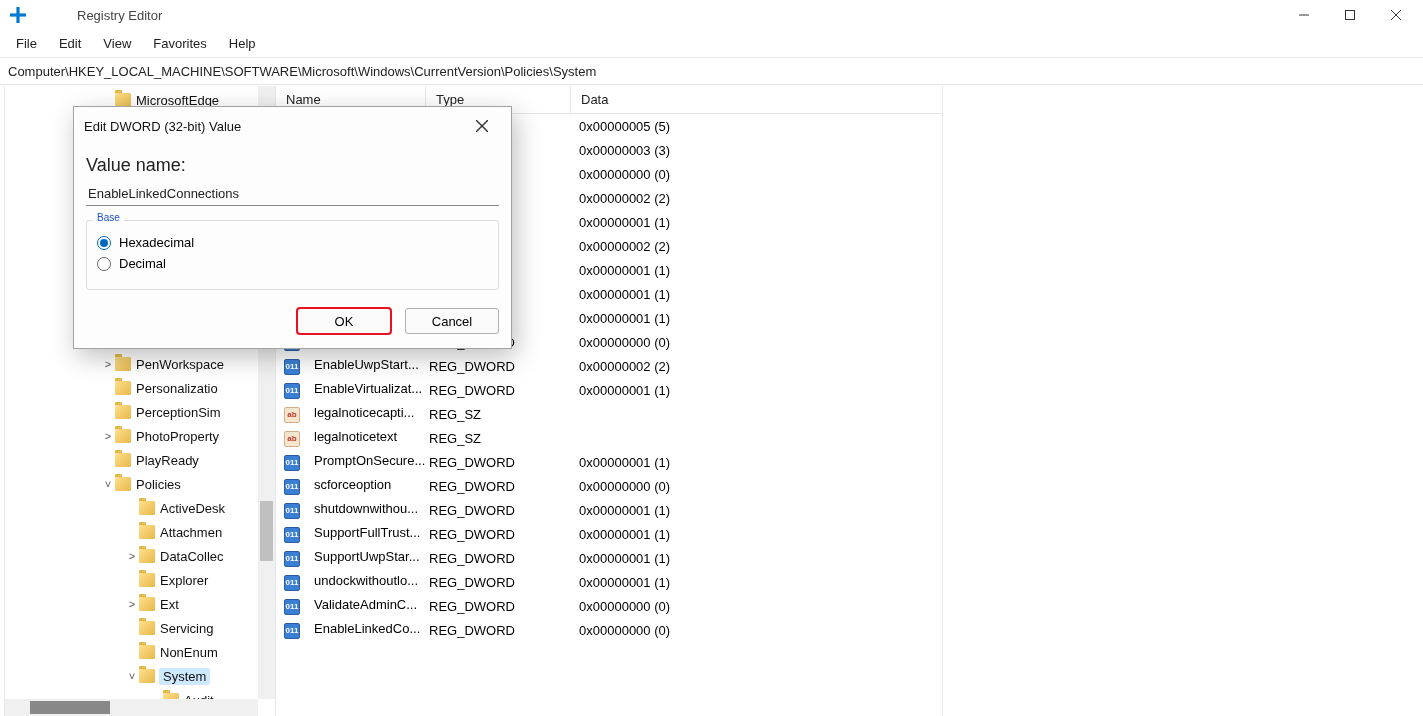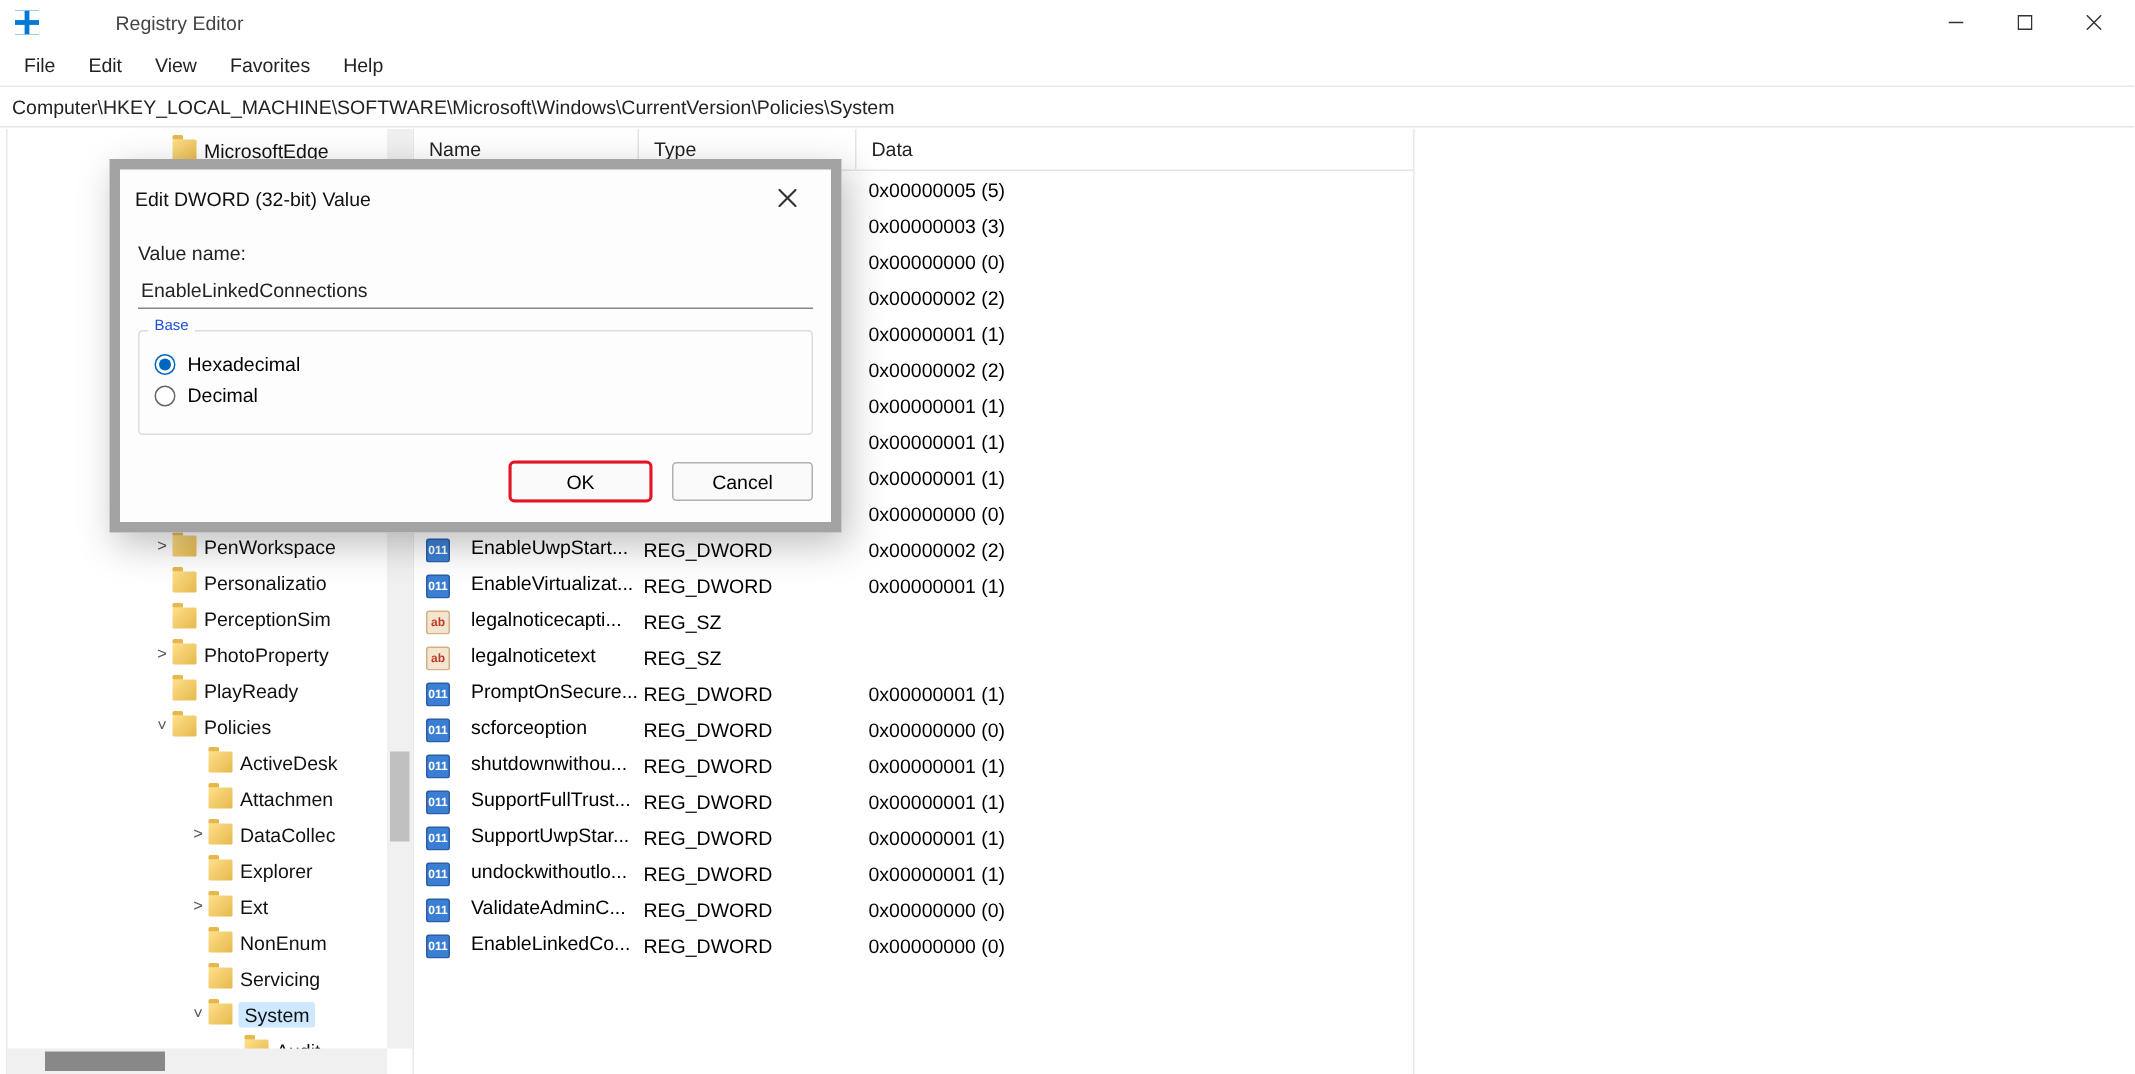--- a/index.html
+++ b/index.html
@@ -235,44 +235,44 @@
     .value-icon.sz { background: #f4e5cf; color: #c0392b; border: 1px solid #d4b088; }
     .col-name { width: 145px; overflow: hidden; text-overflow: ellipsis; white-space: nowrap; }
     .col-type { width: 145px; padding-left: 0px; }
     .col-data { flex: 1; padding-left: 5px; }
 
     
     .dialog-backdrop {
       position: absolute;
       top: 106px;
       left: 73px;
-      width: 488px;
+      width: 439px;
       background: #fdfdfd;
-      border: 7px solid #a3a3a3;
+      border: 1px solid #a3a3a3;
       box-shadow: 4px 8px 24px rgba(0,0,0,.25);
     }
     .dialog-titlebar {
       height: 38px;
       display: flex;
       align-items: center;
       padding: 0 10px;
       font-size: 14px;
     }
     .dialog-titlebar .dtitle { flex: 1; color:#111; }
     .dialog-titlebar .close {
       width: 38px;
       height: 30px;
       display: flex;
       align-items: center;
       justify-content: center;
     }
     .dialog-body {
       padding: 4px 12px 14px 12px;
     }
-    .dlg-label { font-size: 13px; color: #222; margin-top: 6px; margin-bottom: 6px; }
+    .dlg-label { font-size: 18px; color: #222; margin-top: 6px; margin-bottom: 6px; }
     .dlg-value-name {
       width: 100%;
       border: none;
       border-bottom: 1px solid #888;
       background: transparent;
       padding: 4px 2px;
       font-size: 13px;
       color: #222;
     }
     .dlg-row2 {
@@ -515,31 +515,31 @@
             <span class="label">Ext</span>
           </div>
           <div class="tree-item">
             <span class="indent"></span>
             <span class="indent"></span>
             <span class="indent"></span>
             <span class="indent"></span>
             <span class="indent"></span>
             <span class="expander"></span>
             <span class="folder-icon"></span>
+            <span class="label">Servicing</span>
+          </div>
+          <div class="tree-item">
+            <span class="indent"></span>
+            <span class="indent"></span>
+            <span class="indent"></span>
+            <span class="indent"></span>
+            <span class="indent"></span>
+            <span class="expander"></span>
+            <span class="folder-icon"></span>
             <span class="label">NonEnum</span>
-          </div>
-          <div class="tree-item">
-            <span class="indent"></span>
-            <span class="indent"></span>
-            <span class="indent"></span>
-            <span class="indent"></span>
-            <span class="indent"></span>
-            <span class="expander"></span>
-            <span class="folder-icon"></span>
-            <span class="label">Servicing</span>
           </div>
           <div class="tree-item selected">
             <span class="indent"></span>
             <span class="indent"></span>
             <span class="indent"></span>
             <span class="indent"></span>
             <span class="indent"></span>
             <span class="expander">˅</span>
             <span class="folder-icon"></span>
             <span class="label">System</span>

